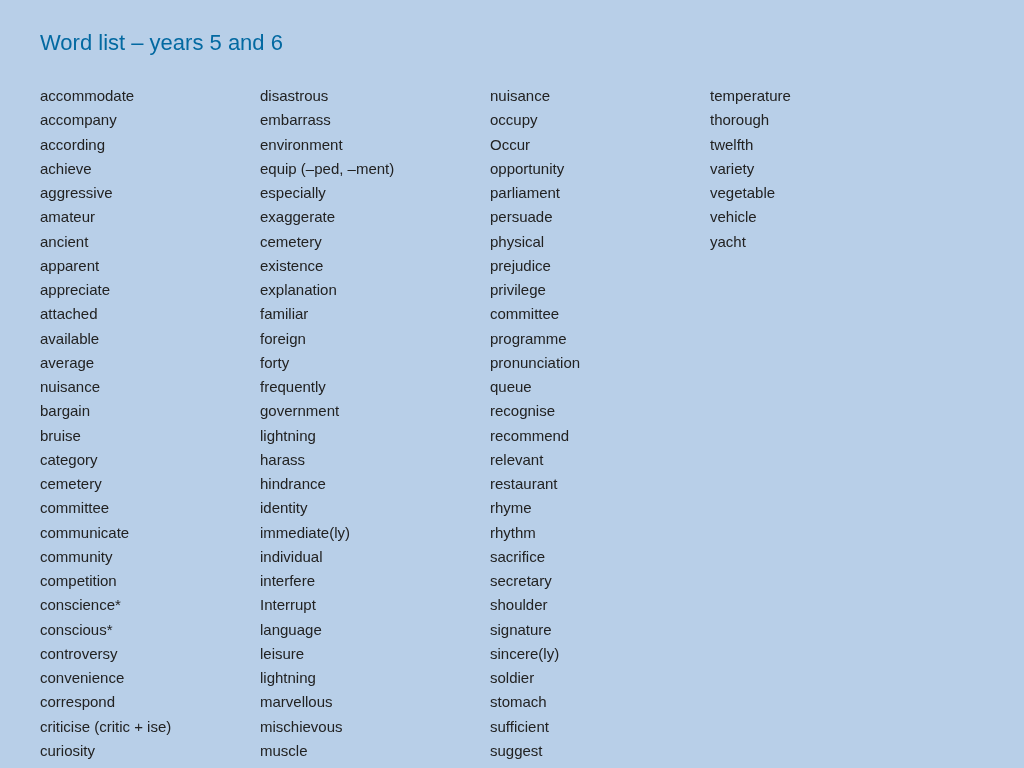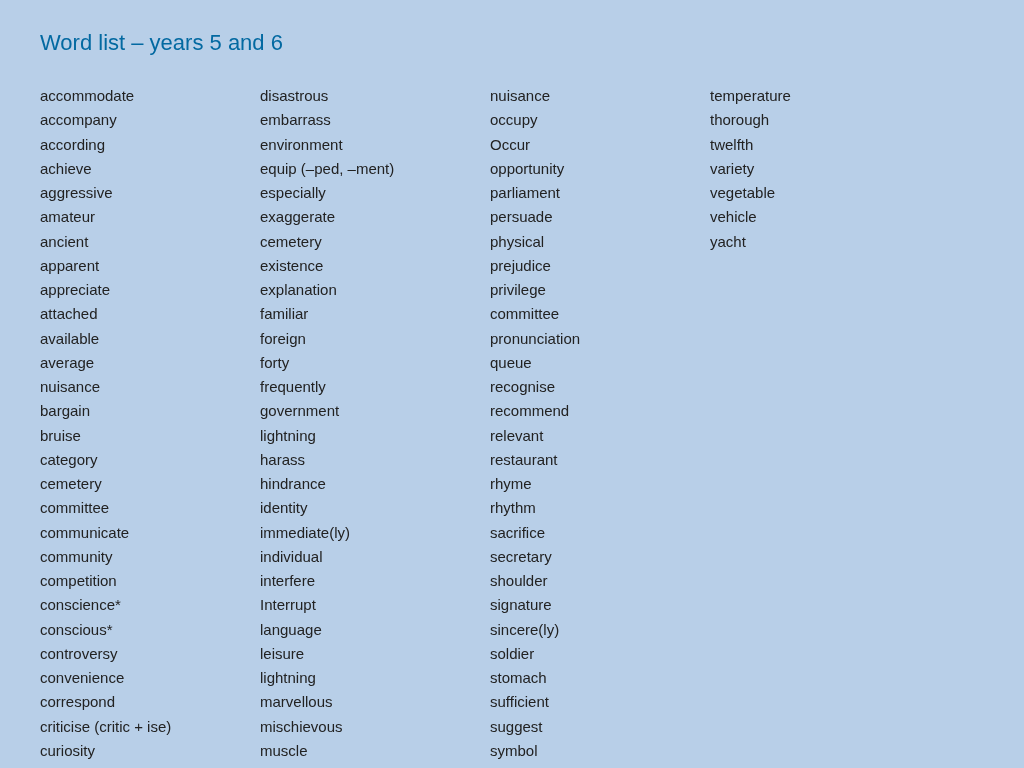--- a/index.html
+++ b/index.html
@@ -116,20 +116,21 @@
       <span class="word-item">nuisance</span>
       <span class="word-item">occupy</span>
       <span class="word-item">Occur</span>
       <span class="word-item">opportunity</span>
       <span class="word-item">parliament</span>
       <span class="word-item">persuade</span>
       <span class="word-item">physical</span>
       <span class="word-item">prejudice</span>
       <span class="word-item">privilege</span>
       <span class="word-item">committee</span>
+      <span class="word-item">programme</span>
       <span class="word-item">pronunciation</span>
       <span class="word-item">queue</span>
       <span class="word-item">recognise</span>
       <span class="word-item">recommend</span>
       <span class="word-item">relevant</span>
       <span class="word-item">restaurant</span>
       <span class="word-item">rhyme</span>
       <span class="word-item">rhythm</span>
       <span class="word-item">sacrifice</span>
       <span class="word-item">secretary</span>

